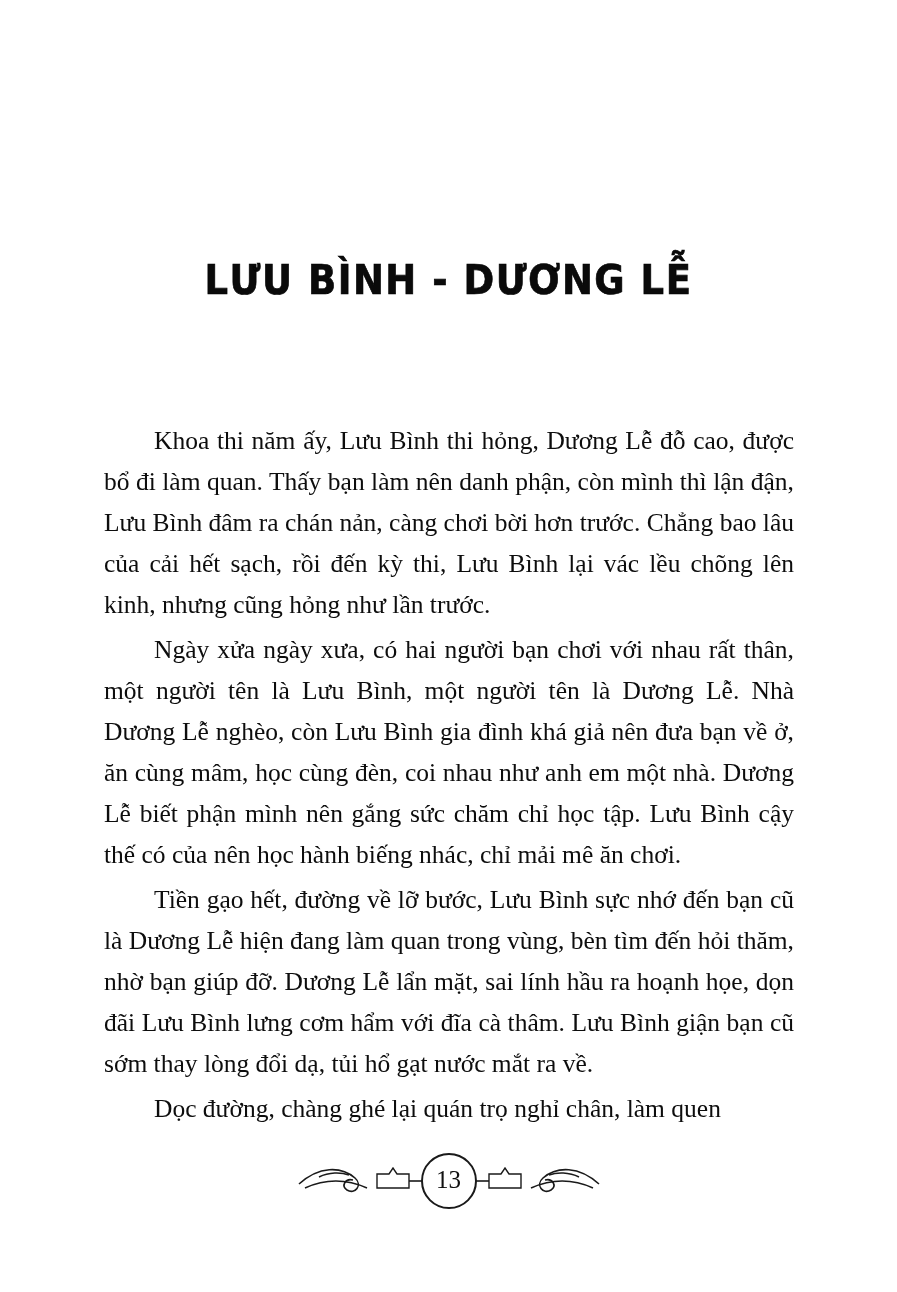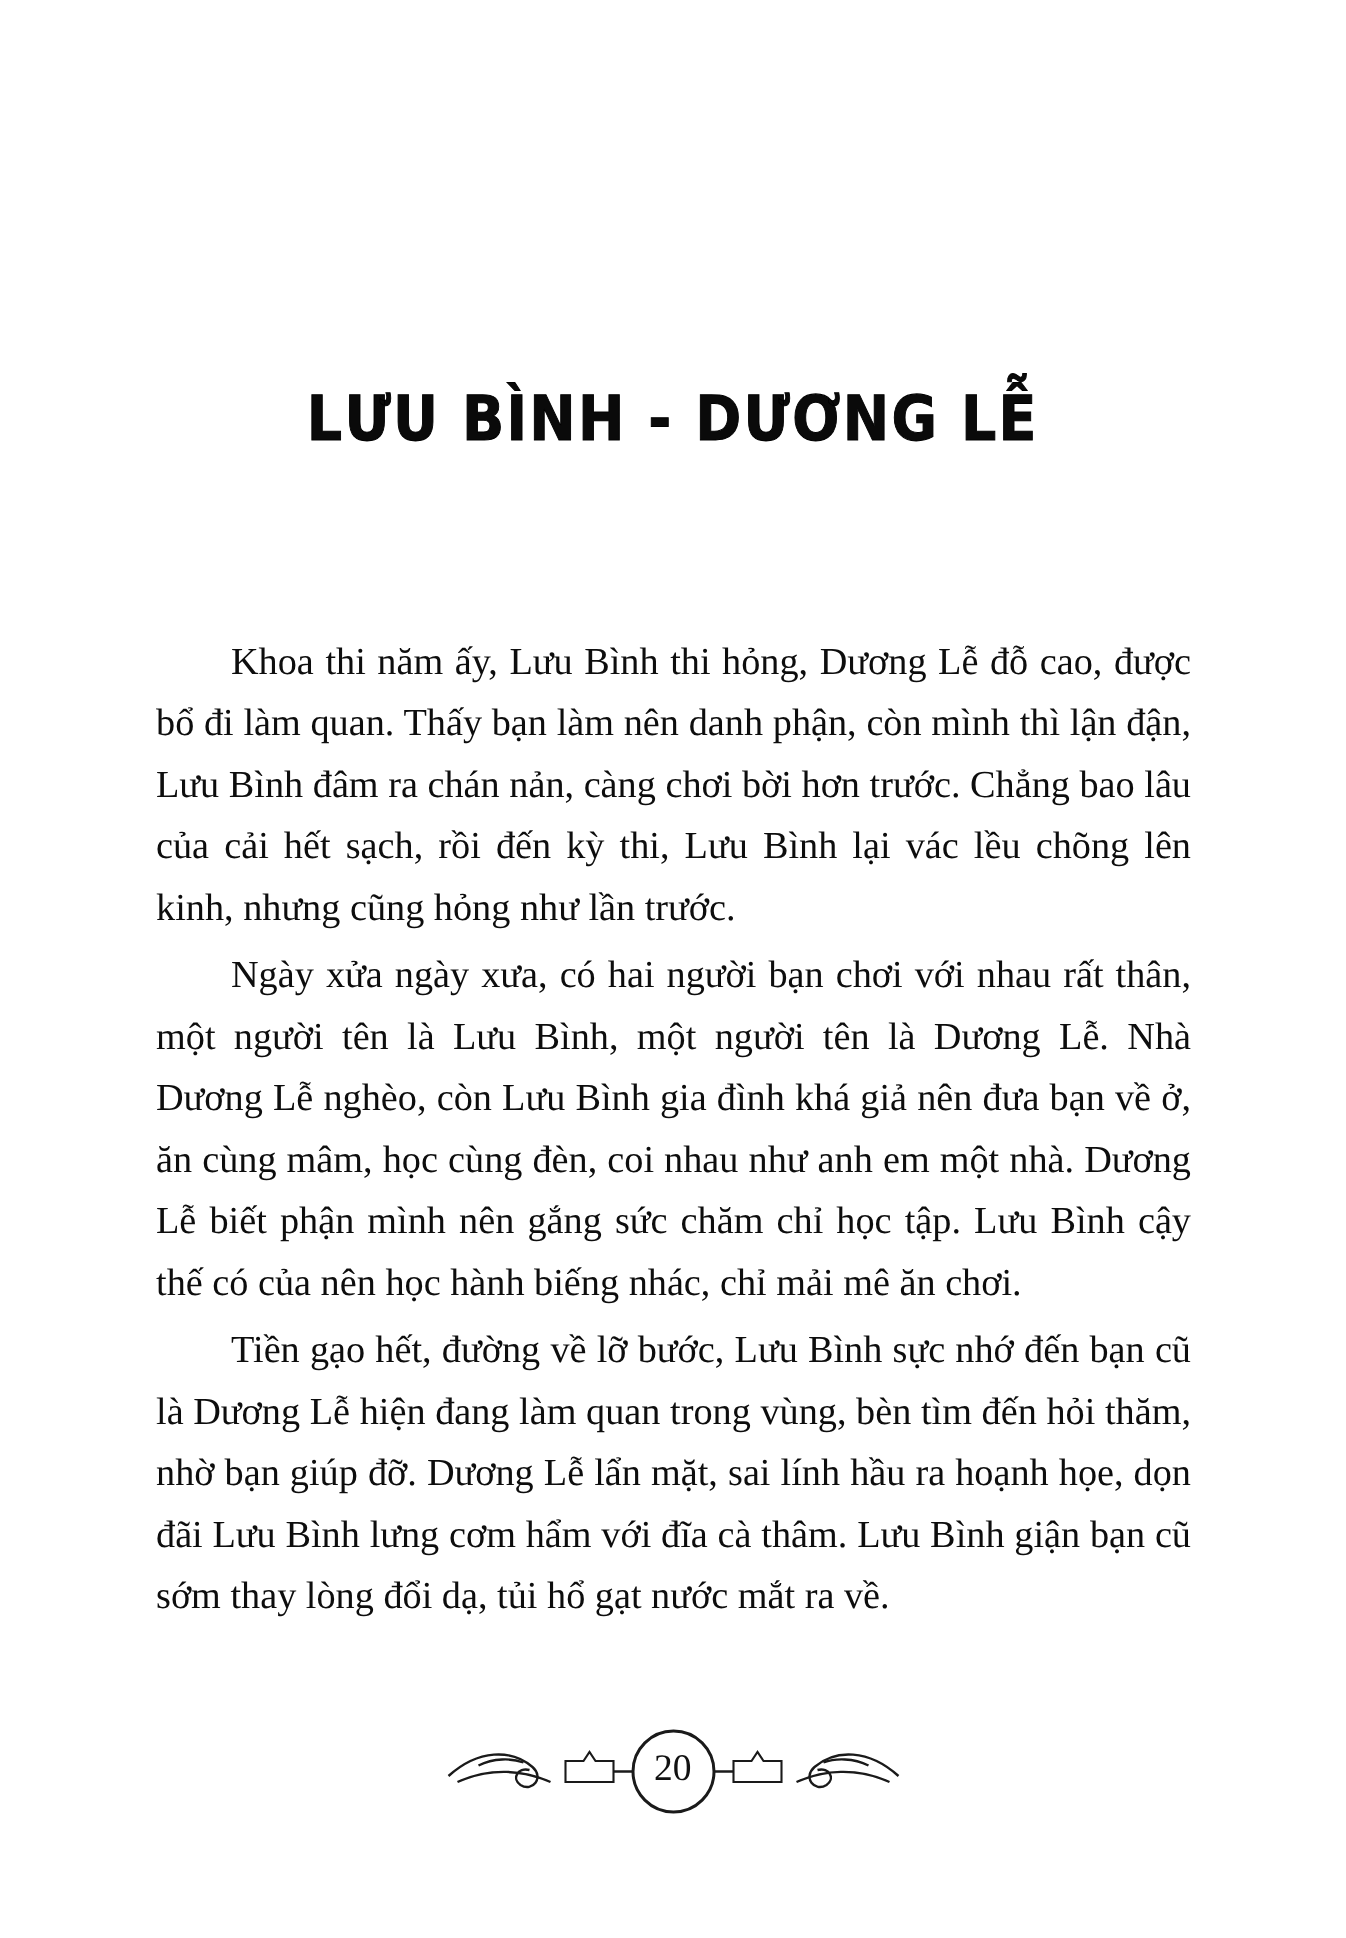--- a/index.html
+++ b/index.html
@@ -93,36 +93,37 @@
 <body>
 
 <div class="page">
 
   <h1 class="page-title">LƯU BÌNH - DƯƠNG LỄ</h1>
 
   <div class="body-text">
     <p>Khoa thi năm ấy, Lưu Bình thi hỏng, Dương Lễ đỗ cao, được bổ đi làm quan. Thấy bạn làm nên danh phận, còn mình thì lận đận, Lưu Bình đâm ra chán nản, càng chơi bời hơn trước. Chẳng bao lâu của cải hết sạch, rồi đến kỳ thi, Lưu Bình lại vác lều chõng lên kinh, nhưng cũng hỏng như lần trước.</p>
     <p>Ngày xửa ngày xưa, có hai người bạn chơi với nhau rất thân, một người tên là Lưu Bình, một người tên là Dương Lễ. Nhà Dương Lễ nghèo, còn Lưu Bình gia đình khá giả nên đưa bạn về ở, ăn cùng mâm, học cùng đèn, coi nhau như anh em một nhà. Dương Lễ biết phận mình nên gắng sức chăm chỉ học tập. Lưu Bình cậy thế có của nên học hành biếng nhác, chỉ mải mê ăn chơi.</p>
     <p>Tiền gạo hết, đường về lỡ bước, Lưu Bình sực nhớ đến bạn cũ là Dương Lễ hiện đang làm quan trong vùng, bèn tìm đến hỏi thăm, nhờ bạn giúp đỡ. Dương Lễ lẩn mặt, sai lính hầu ra hoạnh họe, dọn đãi Lưu Bình lưng cơm hẩm với đĩa cà thâm. Lưu Bình giận bạn cũ sớm thay lòng đổi dạ, tủi hổ gạt nước mắt ra về.</p>
+    <p>Dọc đường, chàng ghé lại quán trọ nghỉ chân, làm quen</p>
   </div>
 
   <div class="footer">
     <svg width="320" height="70" viewBox="0 0 320 70">
       <g fill="none" stroke="#1a1a1a" stroke-width="1.6">
 
         <path d="M10 40 C30 22, 52 22, 66 34 C74 41, 66 51, 58 46 C52 42, 56 34, 64 36"></path>
         <path d="M16 44 C38 34, 60 36, 78 44"></path>
         <path d="M30 33 C40 28, 52 28, 60 31"></path>
         <path d="M88 30 L100 30 L104 24 L108 30 L120 30 L120 44 L88 44 Z" stroke-width="1.4"></path>
         <path d="M120 37 L136 37"></path>
 
         <path d="M310 40 C290 22, 268 22, 254 34 C246 41, 254 51, 262 46 C268 42, 264 34, 256 36"></path>
         <path d="M304 44 C282 34, 260 36, 242 44"></path>
         <path d="M290 33 C280 28, 268 28, 260 31"></path>
         <path d="M232 30 L220 30 L216 24 L212 30 L200 30 L200 44 L232 44 Z" stroke-width="1.4"></path>
         <path d="M200 37 L184 37"></path>
       </g>
       <circle cx="160" cy="37" r="27" fill="#ffffff" stroke="#1a1a1a" stroke-width="2"></circle>
     </svg>
-    <span class="page-number">20</span>
+    <span class="page-number">13</span>
   </div>
 
 </div>
 
 </body></html>

